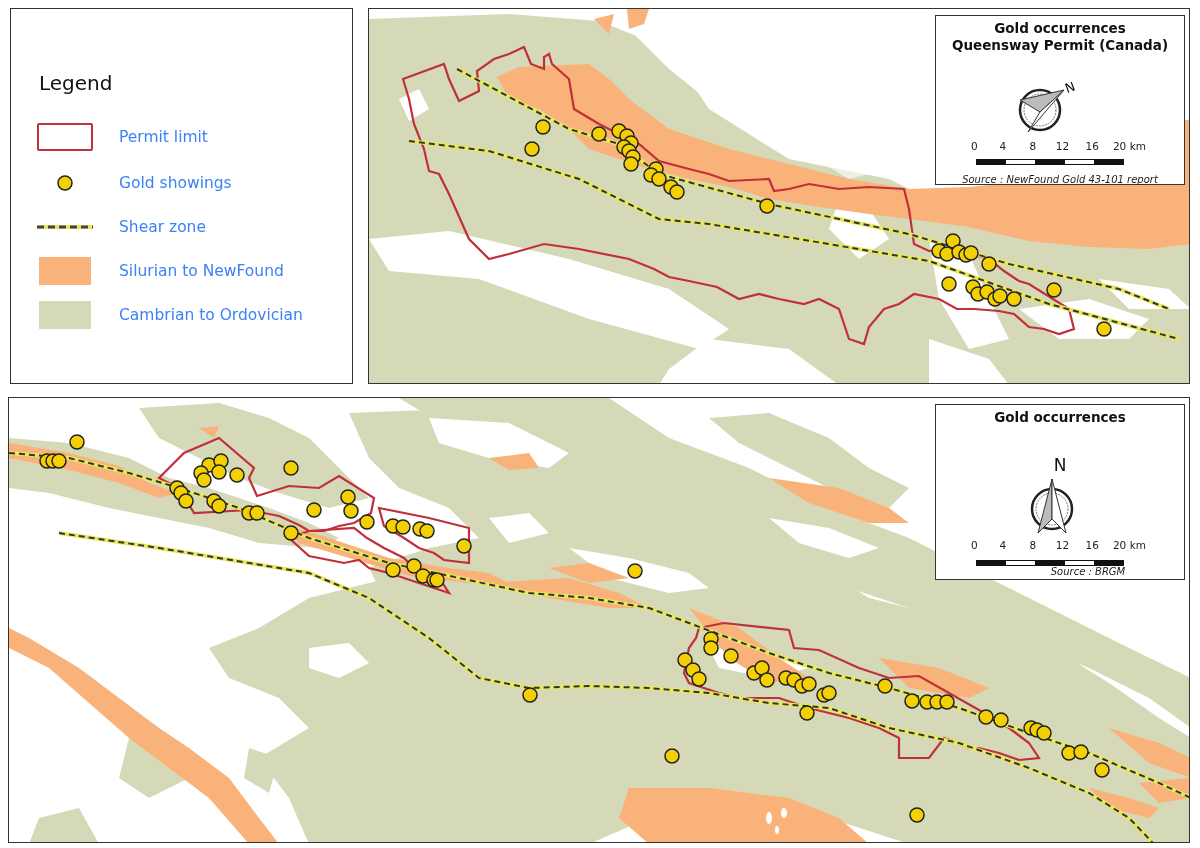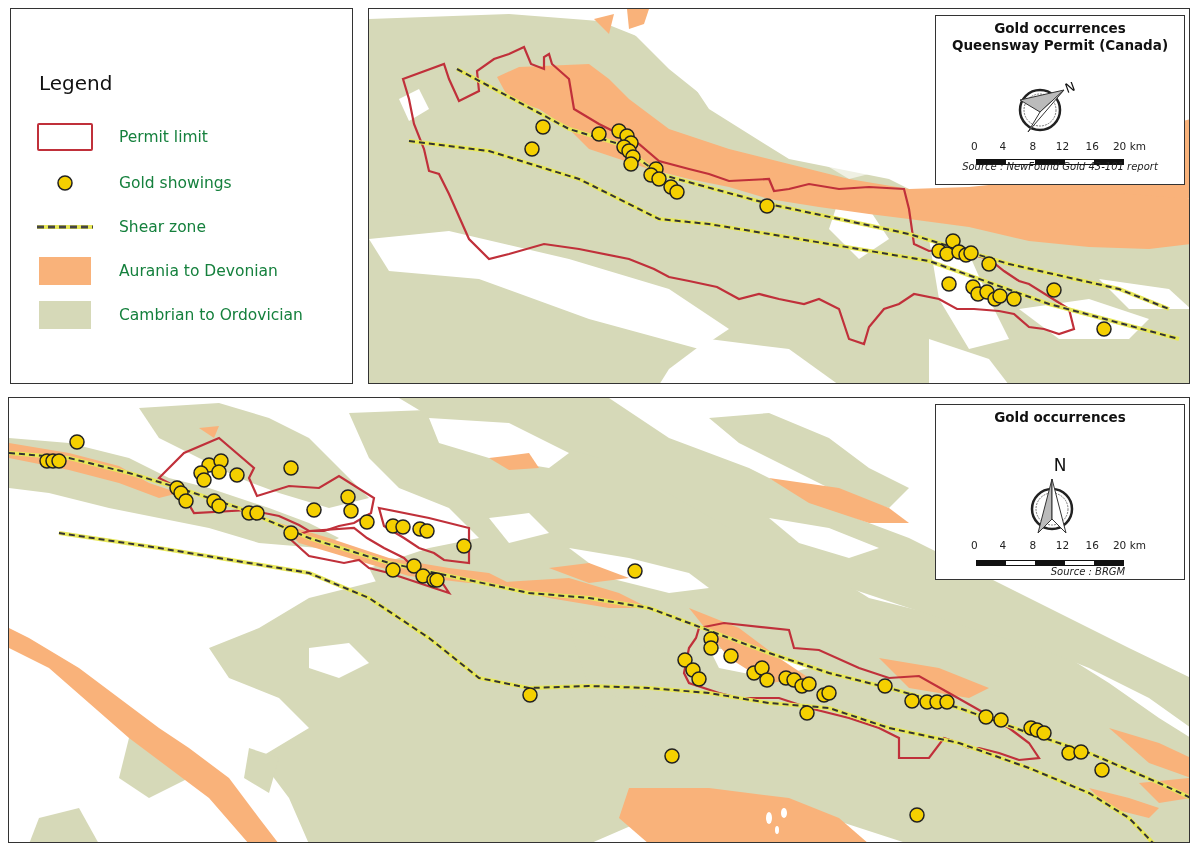--- a/index.html
+++ b/index.html
@@ -4,21 +4,21 @@
 <style>
   html, body { margin:0; padding:0; background:#ffffff; }
   body { width:1200px; height:848px; position:relative; overflow:hidden; font-family:"DejaVu Sans", sans-serif; }
   .panel { position:absolute; border:1.5px solid #333; background:#fff; box-sizing:border-box; overflow:hidden; }
   #legend-panel { left:10px; top:8px; width:343px; height:376px;padding-left:40px; }
   #top-map { left:368px; top:8px; width:822px; height:376px; }
   #bottom-map { left:8px; top:397px; width:1182px; height:446px; }
   .legend-title { position:absolute; left:28px; top:62px; font-size:20px; color:#111; }
   .legend-row { position:absolute; left:26px; height:30px; width:300px; }
   .legend-swatch { position:absolute; left:0; top:0; width:56px; height:28px; }
-  .legend-label { position:absolute; left:82px; top:5px; font-size:15.5px; color:#15803d; white-space:nowrap; }
+  .legend-label { position:absolute; left:82px; top:5px; font-size:15.5px; color:#3b82f6; white-space:nowrap; }
   .map-svg { position:absolute; left:0; top:0; }
   .info-box { position:absolute; background:#fff; border:1.5px solid #333; box-sizing:border-box; text-align:center; }
   .info-title { font-family:"DejaVu Sans", sans-serif; font-weight:bold; font-size:13.5px; line-height:17px; color:#111; margin-top:4px; }
   .scale-labels { position:absolute; left:0; width:100%; font-size:10.5px; color:#222; }
   .scale-labels span { position:absolute; transform:translateX(-50%); white-space:nowrap; }
   .scale-bar { position:absolute; height:6px; border:1px solid #111; box-sizing:border-box; display:flex; }
   .scale-bar div { flex:1; }
   .source { position:absolute; left:0; width:100%; font-size:10px; font-style:italic; color:#222; text-align:center; }
 </style>
 </head>
@@ -42,21 +42,21 @@
 
   <div class="legend-row" style="top:160px;">
     <svg class="legend-swatch" width="56" height="28" viewBox="0 0 56 28">
       <circle cx="28" cy="14" r="7" fill="#f5d000" stroke="#222" stroke-width="1.5"></circle>
     </svg>
     <div class="legend-label">Gold showings</div>
   </div>
 
   <div class="legend-row" style="top:248px;">
     <div class="legend-swatch" style="background:#f9b27a; left:2px; width:52px;"></div>
-    <div class="legend-label">Aurania to Devonian</div>
+    <div class="legend-label">Silurian to NewFound</div>
   </div>
 
   <div class="legend-row" style="top:292px;">
     <div class="legend-swatch" style="background:#d6d9b8; left:2px; width:52px;"></div>
     <div class="legend-label">Cambrian to Ordovician</div>
   </div>
 </div>
 
 <div id="top-map" class="panel">
   <svg class="map-svg" width="822" height="376" viewBox="0 0 822 376">
@@ -149,21 +149,21 @@
       <span style="left:63%;">16</span>
       <span style="left:78%;">20 km</span>
     </div>
     <div class="scale-bar" style="left:40px; width:148px; top:143px;">
       <div style="background:#111"></div>
         <div style="background:#fff"></div>
         <div style="background:#111"></div>
         <div style="background:#fff"></div>
         <div style="background:#111"></div>
     </div>
-    <div class="source" style="top:145px;">Source : NewFound Gold 43-101 report</div>
+    <div class="source" style="top:158px;">Source : NewFound Gold 43-101 report</div>
   </div>
 </div>
 
 <div id="bottom-map" class="panel">
   <svg class="map-svg" width="1182" height="446" viewBox="0 0 1182 446">
 
     <g fill="#d6d9b8">
       <path d="M0,40 L60,45 L120,60 L160,80 L200,90 L260,110 L300,125 L330,140 L310,150 L250,145 L200,130 L150,120 L100,110 L40,95 L0,90 Z"></path>
       <path d="M130,10 L210,5 L260,20 L300,40 L330,70 L360,100 L320,110 L270,95 L230,80 L190,60 L150,40 Z"></path>
       <path d="M340,15 L470,10 L560,40 L640,80 L720,120 L780,150 L820,175 L860,200 L920,215 L960,225 L1020,240 L1060,260 L1100,285 L1150,320 L1182,340 L1182,446 L900,446 L820,420 L760,400 L700,410 L640,420 L580,446 L300,446 L280,400 L250,360 L300,330 L270,300 L220,280 L200,250 L250,230 L300,200 L380,180 L440,170 L500,180 L560,195 L620,200 L660,210 L690,230 L660,250 L610,260 L580,280 L520,290 L460,270 L420,230 L380,210 L360,170 L420,150 L470,140 L440,110 L390,90 L360,60 Z"></path>

